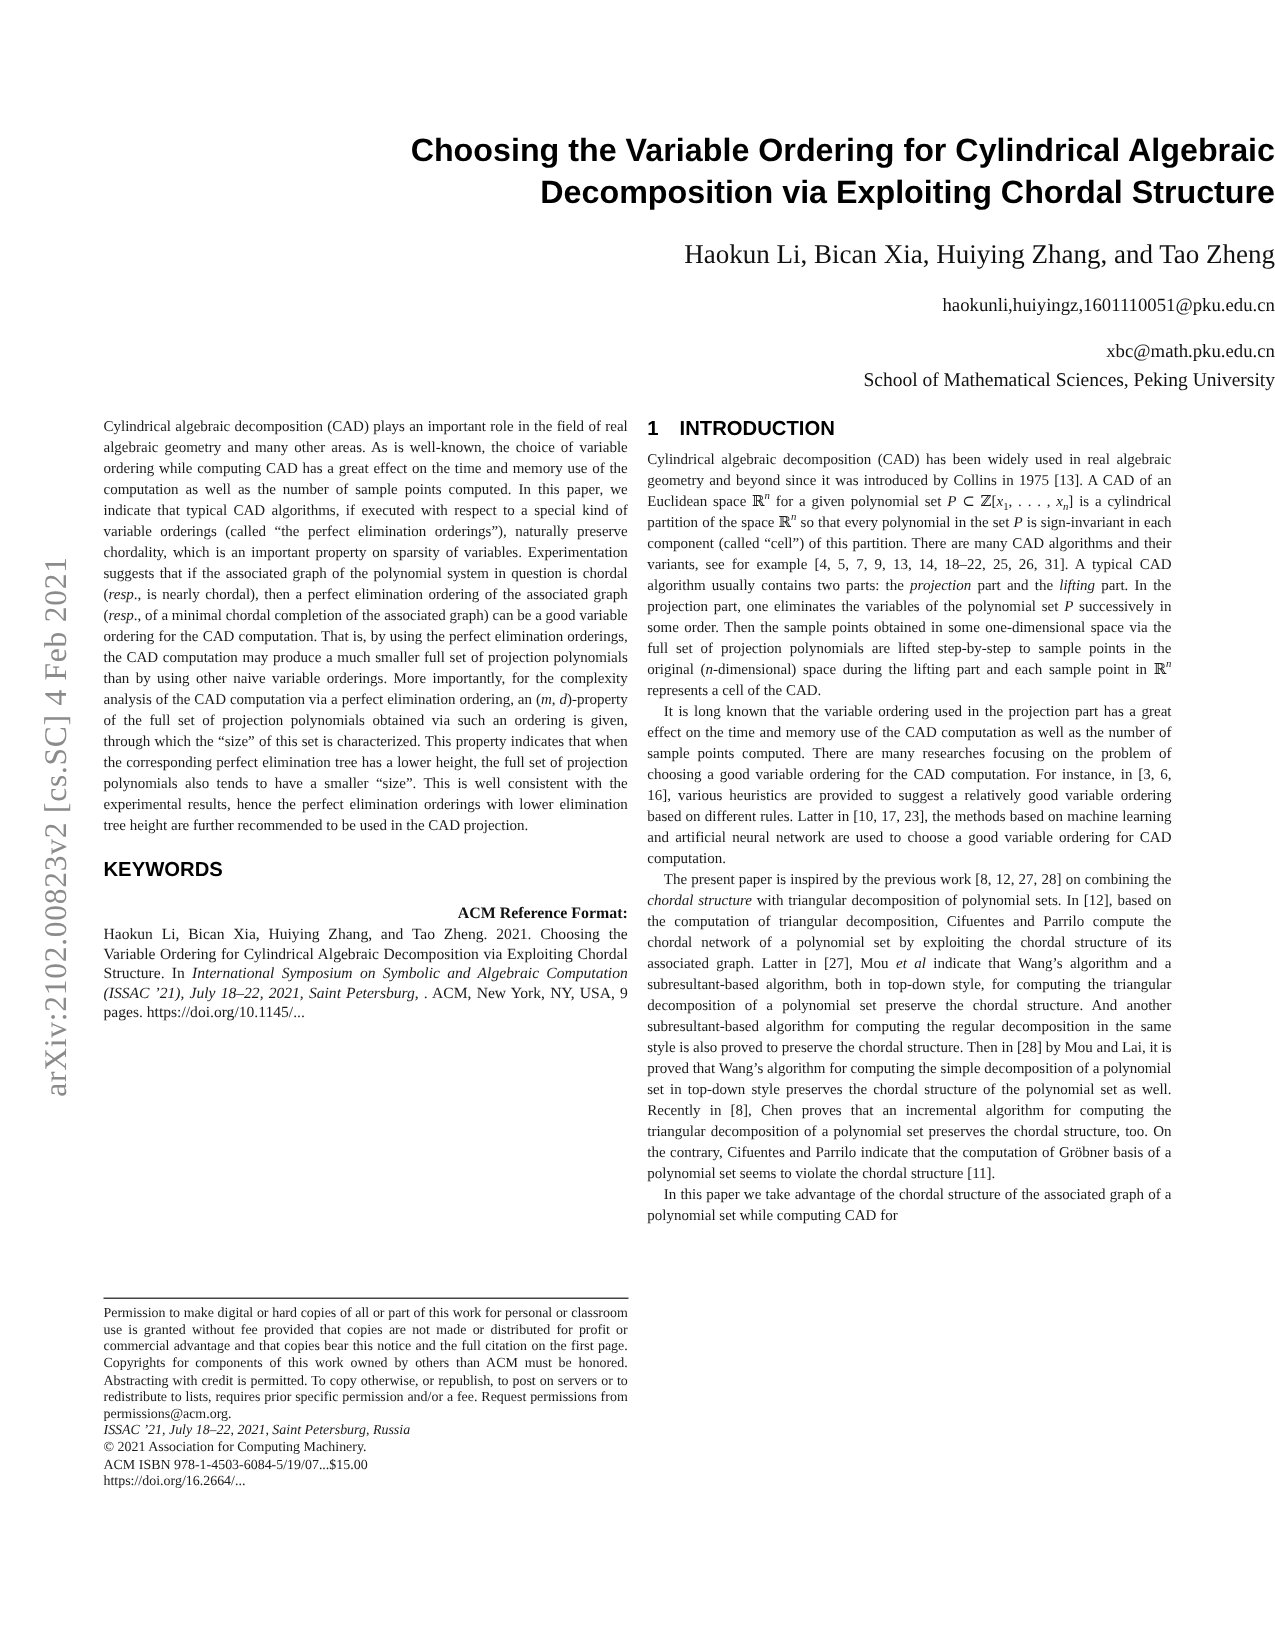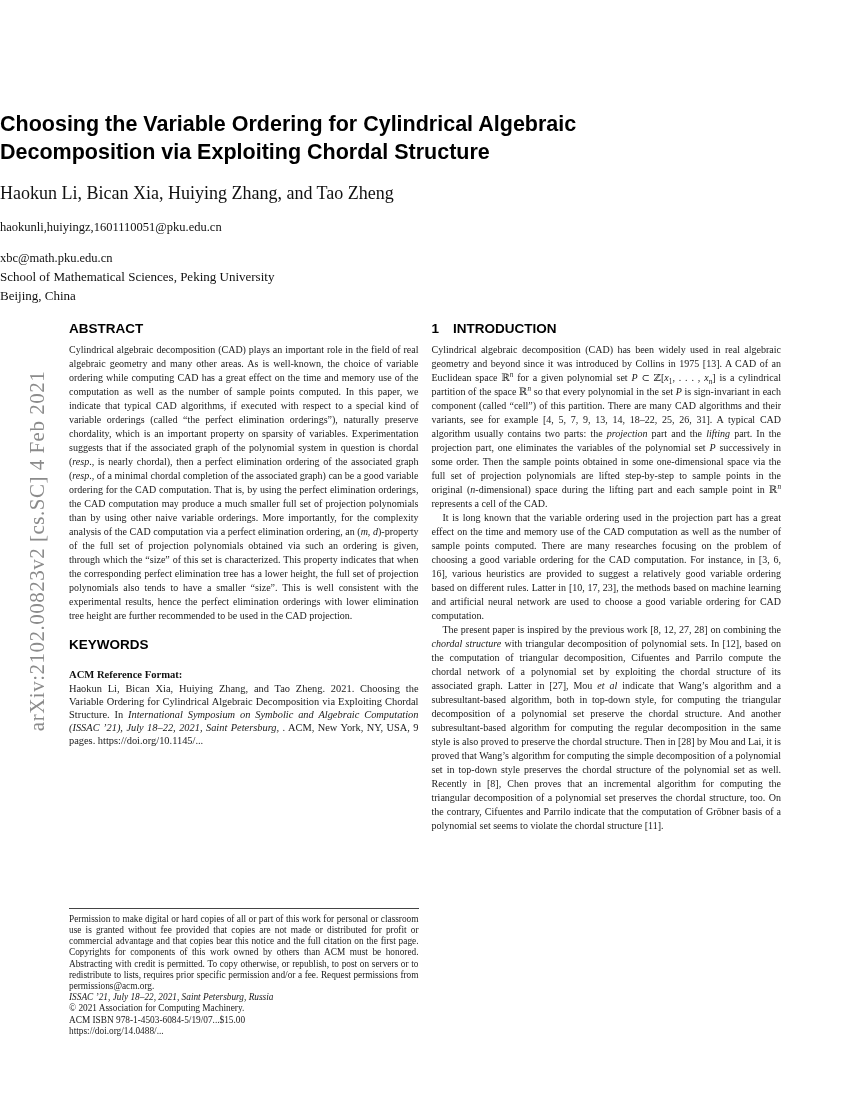--- a/index.html
+++ b/index.html
@@ -21,21 +21,21 @@
     top: 536px;
     width: 560px;
     height: 30px;
     transform: rotate(-90deg);
     text-align: center;
     font-size: 21px;
     color: #8b8b8b;
     letter-spacing: 0.5px;
     white-space: nowrap;
   }
-  header { padding-top: 110px; text-align: left; }
+  header { padding-top: 86px; text-align: right; }
   .title {
     font-family: "Liberation Sans", "DejaVu Sans", sans-serif;
     font-weight: bold;
     font-size: 21.5px;
     line-height: 28px;
     color: #000;
   }
   .authors { margin-top: 17px; font-size: 18px; }
   .email { margin-top: 16px; font-size: 12.5px; }
   .affil { margin-top: 3px; font-size: 13px; }
@@ -61,20 +61,21 @@
     line-height: 14px;
     text-align: justify;
     color: #1a1a1a;
   }
   .body.indent { text-indent: 11px; }
   h3.acmhead {
     font-size: 10.6px;
     font-weight: bold;
     margin-top: 10px;
     margin-bottom: 2px;
+    text-align: right;
   }
   .acmref {
     font-size: 10.4px;
     line-height: 13px;
     text-align: justify;
     color: #1a1a1a;
   }
   .footnote { margin-top: auto; padding-bottom: 2px; }
   .footnote-rule {
     border: none;
@@ -103,47 +104,46 @@
 
   <header>
     <h1 class="title">
       <span>Choosing the Variable Ordering for Cylindrical Algebraic</span><br>
       <span>Decomposition via Exploiting Chordal Structure</span>
     </h1>
     <div class="authors">Haokun Li, Bican Xia, Huiying Zhang, and Tao Zheng</div>
     <div class="email">haokunli,huiyingz,1601110051@pku.edu.cn</div>
     <div class="email">xbc@math.pku.edu.cn</div>
     <div class="affil">School of Mathematical Sciences, Peking University</div>
-    <div class="affil">Beijing, China</div>
   </header>
 
   <div class="columns">
 
     <div class="col col-left">
-      <h2 class="sec">ABSTRACT</h2>
       <p class="body"><span>Cylindrical algebraic decomposition (CAD) plays an important role in the field of real algebraic geometry and many other areas. As is well-known, the choice of variable ordering while computing CAD has a great effect on the time and memory use of the computation as well as the number of sample points computed. In this paper, we indicate that typical CAD algorithms, if executed with respect to a special kind of variable orderings (called “the perfect elimination orderings”), naturally preserve chordality, which is an important property on sparsity of variables. Experimentation suggests that if the associated graph of the polynomial system in question is chordal (</span><span class="it">resp</span><span>., is nearly chordal), then a perfect elimination ordering of the associated graph (</span><span class="it">resp</span><span>., of a minimal chordal completion of the associated graph) can be a good variable ordering for the CAD computation. That is, by using the perfect elimination orderings, the CAD computation may produce a much smaller full set of projection polynomials than by using other naive variable orderings. More importantly, for the complexity analysis of the CAD computation via a perfect elimination ordering, an (</span><span class="it">m</span><span>, </span><span class="it">d</span><span>)-property of the full set of projection polynomials obtained via such an ordering is given, through which the “size” of this set is characterized. This property indicates that when the corresponding perfect elimination tree has a lower height, the full set of projection polynomials also tends to have a smaller “size”. This is well consistent with the experimental results, hence the perfect elimination orderings with lower elimination tree height are further recommended to be used in the CAD projection.</span></p>
 
       <h2 class="sec later">KEYWORDS</h2>
 
       <h3 class="acmhead">ACM Reference Format:</h3>
       <p class="acmref"><span>Haokun Li, Bican Xia, Huiying Zhang, and Tao Zheng. 2021. Choosing the Variable Ordering for Cylindrical Algebraic Decomposition via Exploiting Chordal Structure. In </span><span class="it">International Symposium on Symbolic and Algebraic Computation (ISSAC ’21), July 18–22, 2021, Saint Petersburg, </span><span>. ACM, New York, NY, USA, 9 pages. https://doi.org/10.1145/...</span></p>
 
       <div class="footnote">
         <hr class="footnote-rule">
         <p>Permission to make digital or hard copies of all or part of this work for personal or classroom use is granted without fee provided that copies are not made or distributed for profit or commercial advantage and that copies bear this notice and the full citation on the first page. Copyrights for components of this work owned by others than ACM must be honored. Abstracting with credit is permitted. To copy otherwise, or republish, to post on servers or to redistribute to lists, requires prior specific permission and/or a fee. Request permissions from permissions@acm.org.</p>
         <p class="fn-italic">ISSAC ’21, July 18–22, 2021, Saint Petersburg, Russia</p>
         <p>© 2021 Association for Computing Machinery.</p>
         <p>ACM ISBN 978-1-4503-6084-5/19/07...$15.00</p>
-        <p>https://doi.org/14.0488/...</p>
+        <p>https://doi.org/16.2664/...</p>
       </div>
     </div>
 
     <div class="col col-right">
       <h2 class="sec">
         <span class="secnum">1</span><span>INTRODUCTION</span>
       </h2>
       <p class="body"><span>Cylindrical algebraic decomposition (CAD) has been widely used in real algebraic geometry and beyond since it was introduced by Collins in 1975 [13]. A CAD of an Euclidean space ℝ</span><sup class="it">n</sup><span> for a given polynomial set </span><span class="it">P</span><span> ⊂ ℤ[</span><span class="it">x</span><sub>1</sub><span>, . . . , </span><span class="it">x</span><sub class="it">n</sub><span>] is a cylindrical partition of the space ℝ</span><sup class="it">n</sup><span> so that every polynomial in the set </span><span class="it">P</span><span> is sign-invariant in each component (called “cell”) of this partition. There are many CAD algorithms and their variants, see for example [4, 5, 7, 9, 13, 14, 18–22, 25, 26, 31]. A typical CAD algorithm usually contains two parts: the </span><span class="it">projection</span><span> part and the </span><span class="it">lifting</span><span> part. In the projection part, one eliminates the variables of the polynomial set </span><span class="it">P</span><span> successively in some order. Then the sample points obtained in some one-dimensional space via the full set of projection polynomials are lifted step-by-step to sample points in the original (</span><span class="it">n</span><span>-dimensional) space during the lifting part and each sample point in ℝ</span><sup class="it">n</sup><span> represents a cell of the CAD.</span></p>
       <p class="body indent"><span>It is long known that the variable ordering used in the projection part has a great effect on the time and memory use of the CAD computation as well as the number of sample points computed. There are many researches focusing on the problem of choosing a good variable ordering for the CAD computation. For instance, in [3, 6, 16], various heuristics are provided to suggest a relatively good variable ordering based on different rules. Latter in [10, 17, 23], the methods based on machine learning and artificial neural network are used to choose a good variable ordering for CAD computation.</span></p>
       <p class="body indent"><span>The present paper is inspired by the previous work [8, 12, 27, 28] on combining the </span><span class="it">chordal structure</span><span> with triangular decomposition of polynomial sets. In [12], based on the computation of triangular decomposition, Cifuentes and Parrilo compute the chordal network of a polynomial set by exploiting the chordal structure of its associated graph. Latter in [27], Mou </span><span class="it">et al</span><span> indicate that Wang’s algorithm and a subresultant-based algorithm, both in top-down style, for computing the triangular decomposition of a polynomial set preserve the chordal structure. And another subresultant-based algorithm for computing the regular decomposition in the same style is also proved to preserve the chordal structure. Then in [28] by Mou and Lai, it is proved that Wang’s algorithm for computing the simple decomposition of a polynomial set in top-down style preserves the chordal structure of the polynomial set as well. Recently in [8], Chen proves that an incremental algorithm for computing the triangular decomposition of a polynomial set preserves the chordal structure, too. On the contrary, Cifuentes and Parrilo indicate that the computation of Gröbner basis of a polynomial set seems to violate the chordal structure [11].</span></p>
+      <p class="body indent"><span>In this paper we take advantage of the chordal structure of the associated graph of a polynomial set while computing CAD for</span></p>
     </div>
 
   </div>
 </div>
 
 </body></html>

